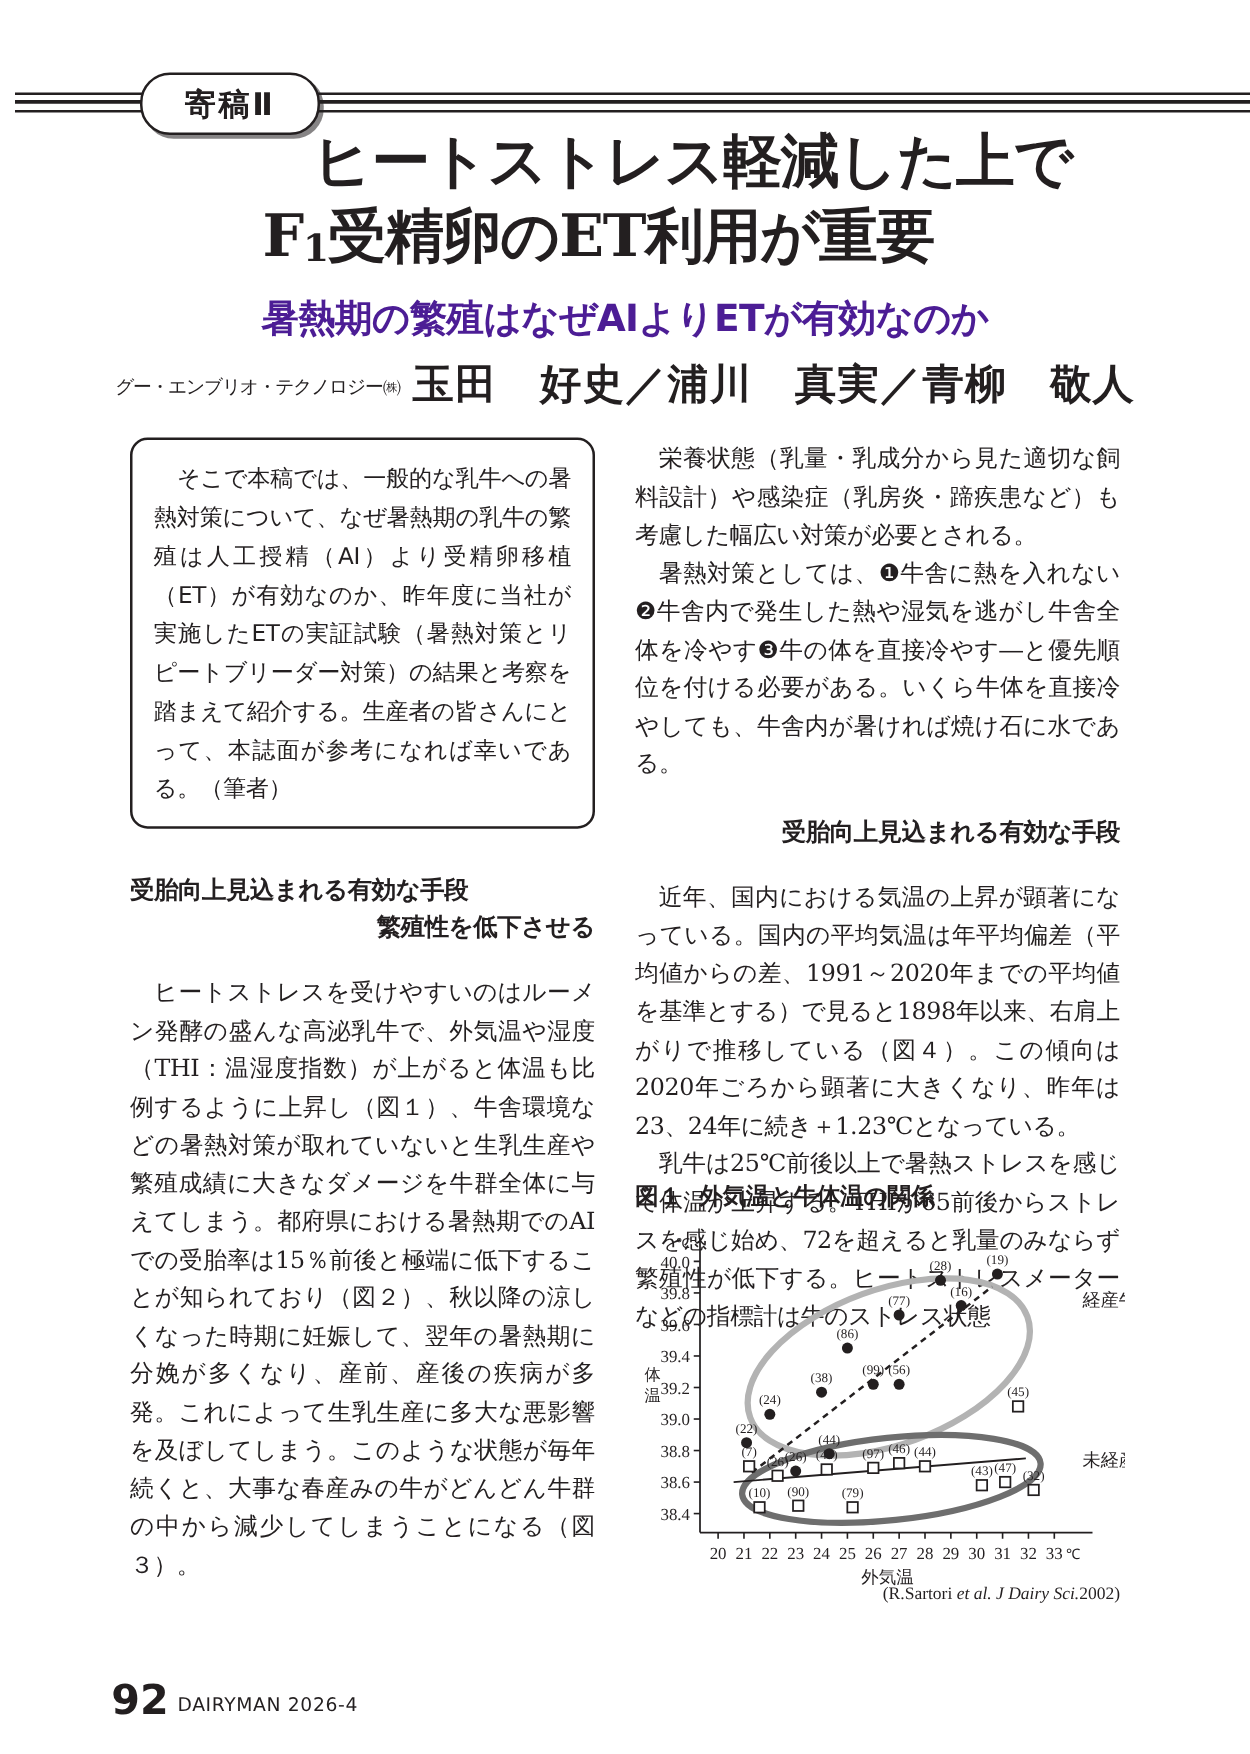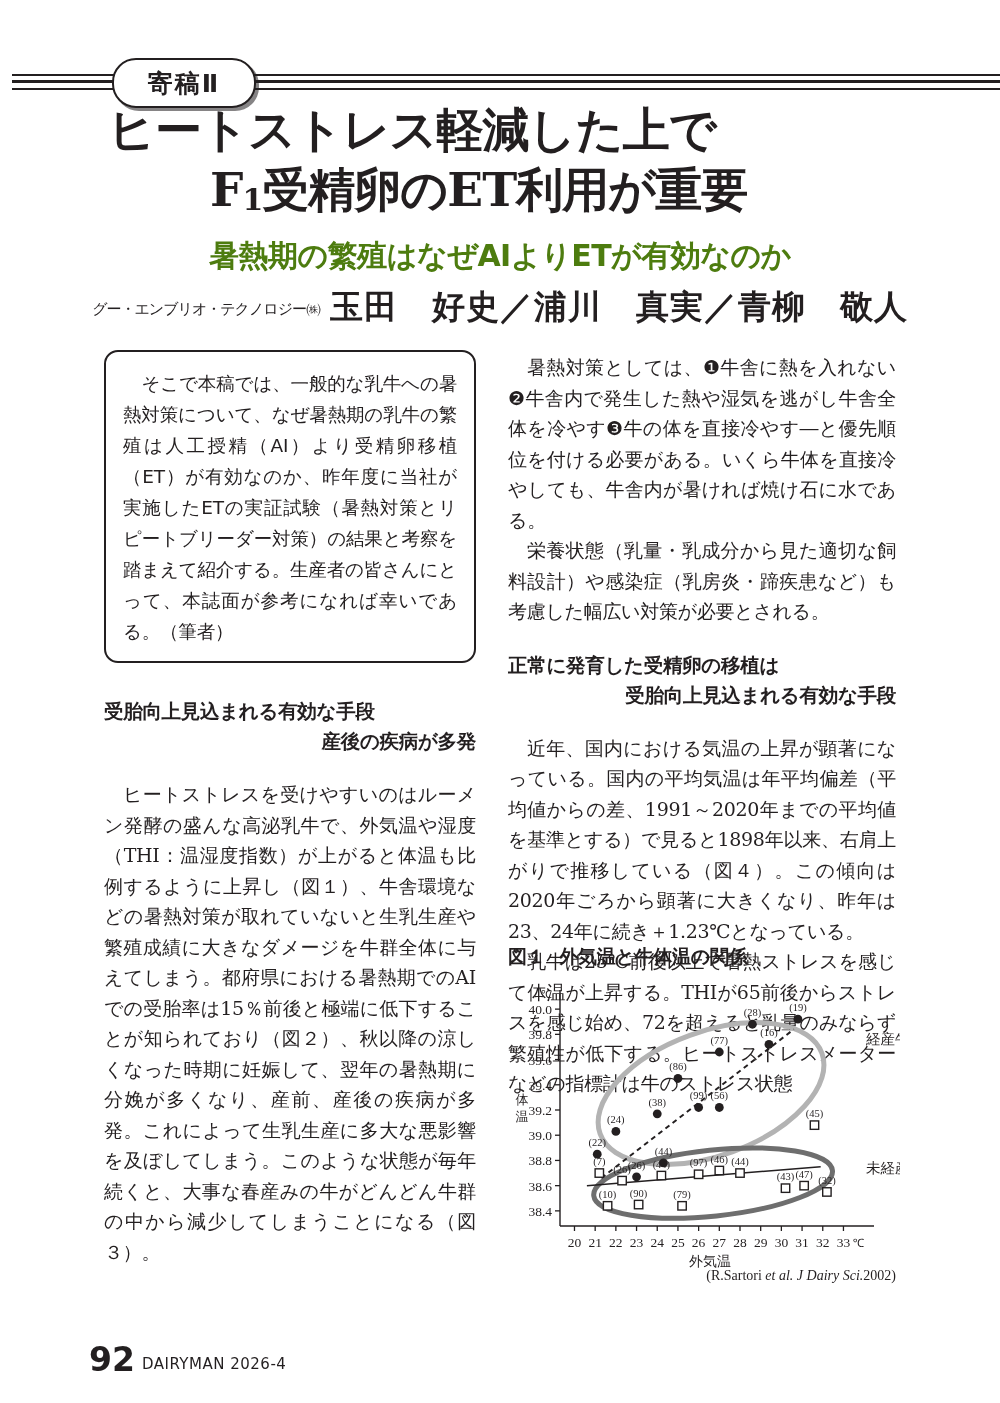--- a/index.html
+++ b/index.html
@@ -34,32 +34,32 @@
   #title-block { position:absolute; left:0; top:100px; width:1000px; }
   .title-line {
     font-family:"DejaVu Serif", serif;
     font-weight:bold;
     font-size:47px;
     line-height:60px;
     color:#231f20;
     letter-spacing:-1px;
     white-space:nowrap;
   }
-  #title-line-1 { padding-left:108px; }
+  #title-line-1 { padding-left:108px;text-align:center; }
   #title-line-2 { padding-left:210px; }
   #title-line-2 .sub { font-size:30px; vertical-align:-4px; }
   #subtitle {
     font-family:"DejaVu Sans", sans-serif;
     font-weight:bold;
     font-size:30px;
     line-height:40px;
     text-align:center;
     padding-top:6px;
     letter-spacing:-.5px;
-    color:#4d7c0f;
+    color:#4c1d95;
   }
 
   
   #byline {
     position:absolute; left:0; top:285px; width:1000px;
     text-align:right; padding-right:92px; box-sizing:border-box;
     white-space:nowrap;
   }
   #byline .affil {
     font-family:"DejaVu Sans", sans-serif;
@@ -161,33 +161,32 @@
   <span class="affil">グー・エンブリオ・テクノロジー㈱</span><span class="names">玉田　好史／浦川　真実／青柳　敬人</span>
 </div>
 
 <div id="col-left">
   <div class="lead-box">
     <p>そこで本稿では、一般的な乳牛への暑熱対策について、なぜ暑熱期の乳牛の繁殖は人工授精（AI）より受精卵移植（ET）が有効なのか、昨年度に当社が実施したETの実証試験（暑熱対策とリピートブリーダー対策）の結果と考察を踏まえて紹介する。生産者の皆さんにとって、本誌面が参考になれば幸いである。（筆者）</p>
   </div>
 
   <div class="sec-head" style="margin-top:34px;">
     <span class="l1">受胎向上見込まれる有効な手段</span>
-    <span class="l2">産後の疾病が多発</span>
+    <span class="l2">繁殖性を低下させる</span>
   </div>
 
   <p class="body-p sp-before">ヒートストレスを受けやすいのはルーメン発酵の盛んな高泌乳牛で、外気温や湿度（THI：温湿度指数）が上がると体温も比例するように上昇し（図１）、牛舎環境などの暑熱対策が取れていないと生乳生産や繁殖成績に大きなダメージを牛群全体に与えてしまう。都府県における暑熱期でのAIでの受胎率は15％前後と極端に低下することが知られており（図２）、秋以降の涼しくなった時期に妊娠して、翌年の暑熱期に分娩が多くなり、産前、産後の疾病が多発。これによって生乳生産に多大な悪影響を及ぼしてしまう。このような状態が毎年続くと、大事な春産みの牛がどんどん牛群の中から減少してしまうことになる（図３）。</p>
 
 </div>
 
 <div id="col-right">
+  <p class="body-p">栄養状態（乳量・乳成分から見た適切な飼料設計）や感染症（乳房炎・蹄疾患など）も考慮した幅広い対策が必要とされる。</p>
   <p class="body-p">暑熱対策としては、❶牛舎に熱を入れない❷牛舎内で発生した熱や湿気を逃がし牛舎全体を冷やす❸牛の体を直接冷やす―と優先順位を付ける必要がある。いくら牛体を直接冷やしても、牛舎内が暑ければ焼け石に水である。</p>
-  <p class="body-p">栄養状態（乳量・乳成分から見た適切な飼料設計）や感染症（乳房炎・蹄疾患など）も考慮した幅広い対策が必要とされる。</p>
 
   <div class="sec-head" style="margin-top:24px;">
-    <span class="l1">正常に発育した受精卵の移植は</span>
     <span class="l2">受胎向上見込まれる有効な手段</span>
   </div>
 
   <p class="body-p sp-before">近年、国内における気温の上昇が顕著になっている。国内の平均気温は年平均偏差（平均値からの差、1991～2020年までの平均値を基準とする）で見ると1898年以来、右肩上がりで推移している（図４）。この傾向は2020年ごろから顕著に大きくなり、昨年は23、24年に続き＋1.23℃となっている。</p>
   <p class="body-p">乳牛は25℃前後以上で暑熱ストレスを感じて体温が上昇する。THIが65前後からストレスを感じ始め、72を超えると乳量のみならず繁殖性が低下する。ヒートストレスメーターなどの指標計は牛のストレス状態</p>
 </div>
 
 <div id="figure1">
   <div id="fig-title">
     <span class="num">図１</span><span>外気温と牛体温の関係</span>

